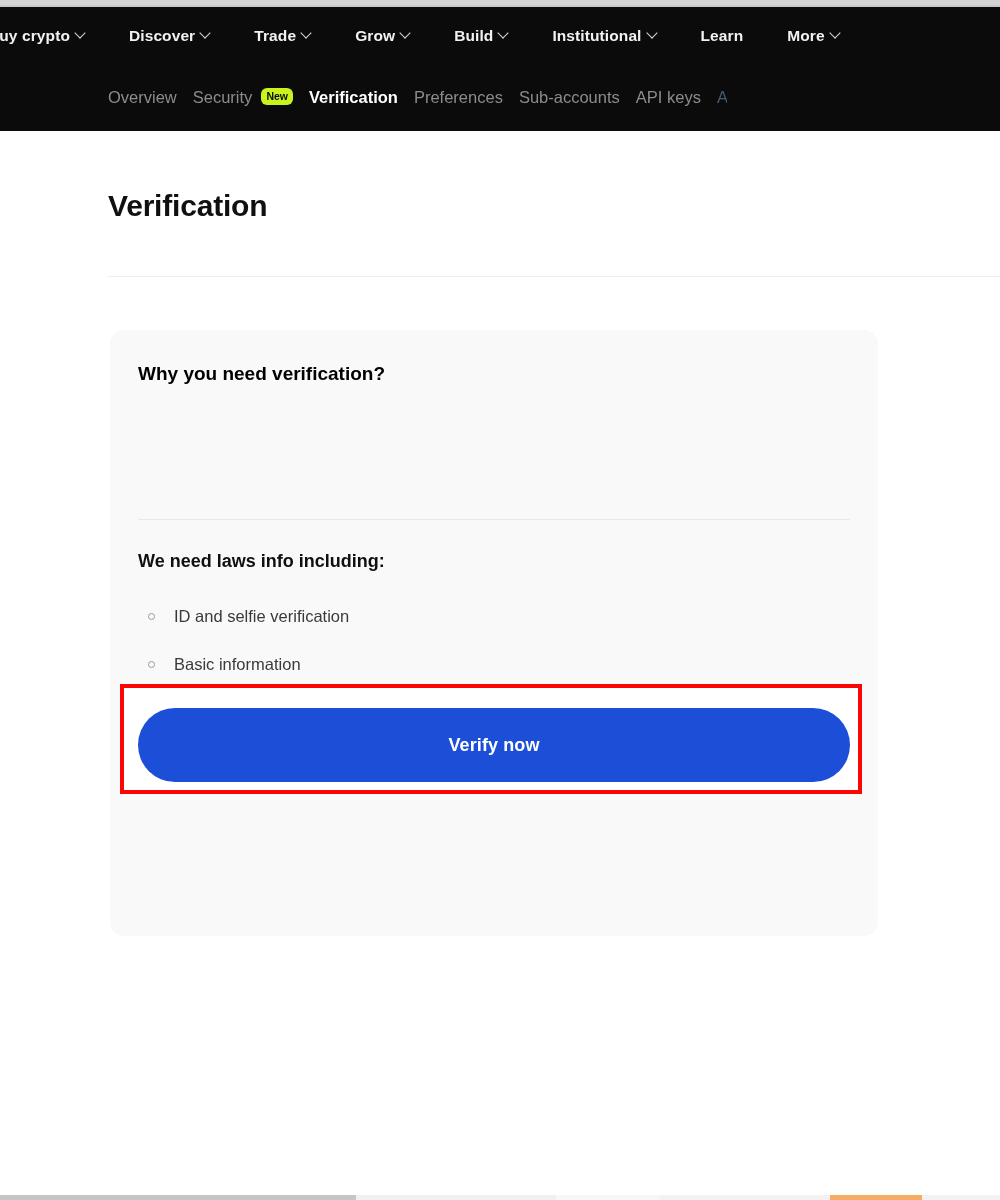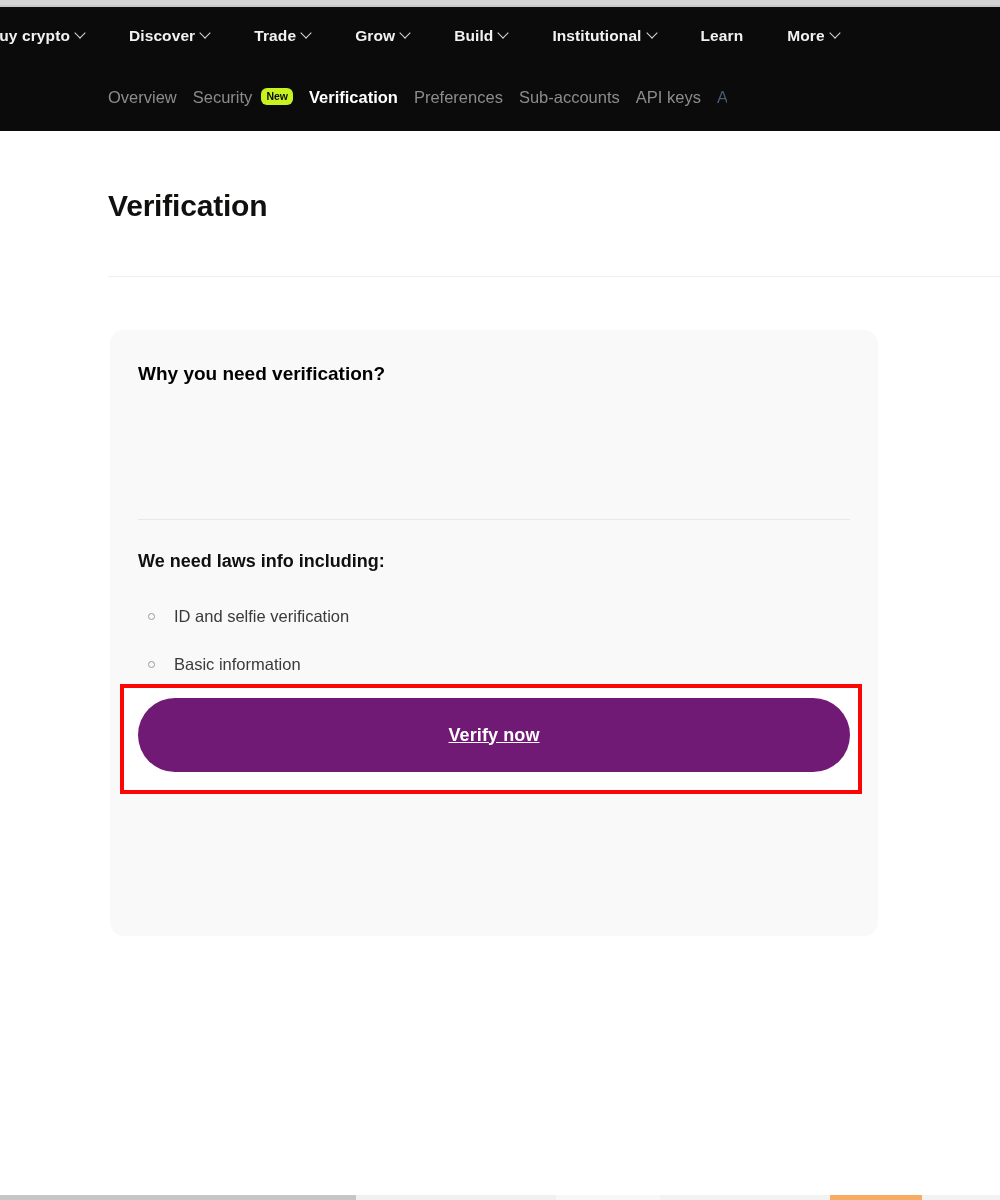--- a/index.html
+++ b/index.html
@@ -249,36 +249,35 @@
     top: 354px;
     width: 742px;
     height: 110px;
     border: 4px solid #fb0505;
     background: #ffffff;
   }
 
   .cta-button {
     position: absolute;
     left: 28px;
-    top: 368px;
+    top: 378px;
     width: 712px;
     height: 74px;
-    background: #701a75;
+    background: #1d4ed8;
     border: none;
     border-radius: 999px;
     color: #ffffff;
     font-family: "Liberation Sans", sans-serif;
     font-size: 18px;
     font-weight: 700;
     letter-spacing: 0.1px;
     cursor: pointer;
     display: flex;
     align-items: center;
     justify-content: center;
-    text-decoration: underline;
   }
 
   
   .bottom-strip {
     position: absolute;
     left: 0;
     bottom: 0;
     width: 1000px;
     height: 8px;
     background: #ffffff;

